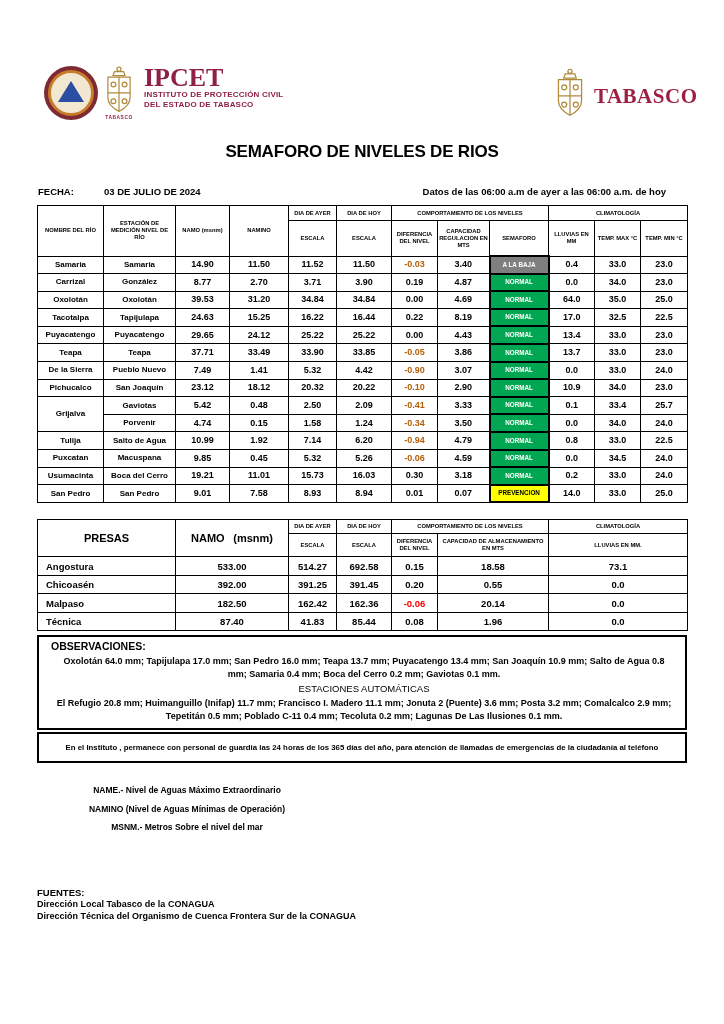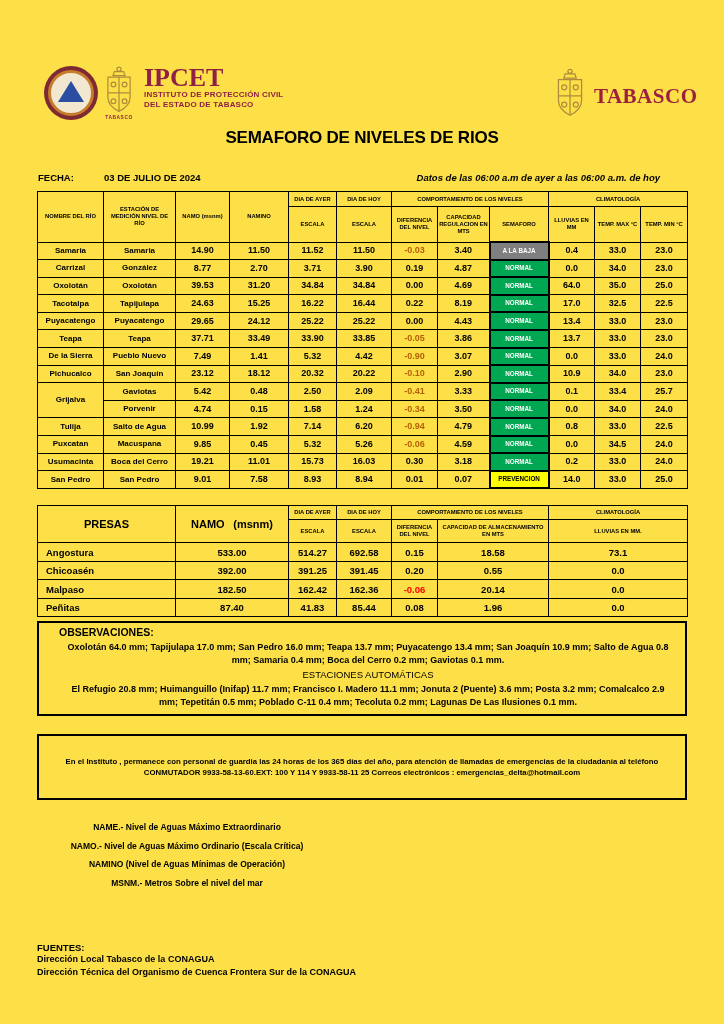--- a/index.html
+++ b/index.html
@@ -1,38 +1,38 @@
 <!DOCTYPE html>
 <html><head>
 <meta charset="utf-8">
 <style>
   html,body{margin:0;padding:0;background:#e8e8e8;}
-  .page{width:724px;height:1024px;background:#fde047;margin:0 auto;position:relative;
+  .page{width:724px;height:1024px;background:#ffffff;margin:0 auto;position:relative;
         font-family:"Liberation Sans",sans-serif;color:#000;overflow:hidden;}
   
   .top{position:relative;height:128px;}
   .seal{position:absolute;left:44px;top:66px;width:54px;height:54px;border-radius:50%;
         background:#7E2A33;display:flex;align-items:center;justify-content:center;}
   .seal-inner{width:40px;height:40px;border-radius:50%;background:#F2E7D0;border:3px solid #C77C2B;
         display:flex;align-items:center;justify-content:center;}
   .seal-tri{width:0;height:0;border-left:13px solid transparent;border-right:13px solid transparent;
         border-bottom:21px solid #2B4EA2;margin-top:-3px;}
   .crest{position:absolute;text-align:center;color:#8E2144;}
   .crest-left{left:100px;top:66px;width:38px;}
   .crest-right{left:549px;top:68px;width:42px;}
   .crest .lbl{font-size:4.8px;font-weight:bold;letter-spacing:.6px;margin-top:-1px;}
   .org{position:absolute;left:144px;top:66px;color:#8E2144;}
   .org .acr{font-family:"Liberation Serif",serif;font-weight:bold;font-size:26px;line-height:24px;}
   .org .ln{font-size:8px;font-weight:bold;letter-spacing:.2px;line-height:10px;}
   .tab-word{position:absolute;left:594px;top:84px;color:#9C1F3F;font-family:"Liberation Serif",serif;
         font-weight:bold;font-size:21px;letter-spacing:.5px;}
-  .doc-title{text-align:center;font-size:17px;font-weight:bold;letter-spacing:-.2px;margin-top:0;}
+  .doc-title{text-align:center;font-size:17px;font-weight:bold;letter-spacing:-.2px;margin-top:14px;}
   .fecha-row{display:flex;align-items:baseline;margin:24px 38px 8px 38px;font-size:9.5px;font-weight:bold;}
   .fecha-row .flabel{width:66px;}
-  .fecha-row .note{margin-left:auto;margin-right:26px;font-style:italic;}
+  .fecha-row .note{margin-left:auto;margin-right:20px;}
   
   .content{margin:0 37px;width:650px;}
   .tbl{border-collapse:collapse;table-layout:fixed;width:650px;}
   .tbl th,.tbl td{border:1.6px solid #000;text-align:center;vertical-align:middle;padding:0 1px;overflow:hidden;}
   .tbl th{font-size:5.8px;font-weight:bold;line-height:1.2;}
   .rivers .h1 th{height:14px;}
   .rivers .h2 th{height:34px;}
   .rivers td{font-size:9px;font-weight:bold;height:15.6px;line-height:1;}
   .rivers td.name{font-size:8px;}
   td.sem{font-size:6.3px;font-weight:bold;border-width:2.3px;}
@@ -43,25 +43,25 @@
   .presas td.neg{color:#FF0000;}
   .presas{margin-top:16px;}
   .presas .h1 th{height:13px;}
   .presas .h2 th{height:22px;}
   .presas td{font-size:9.5px;font-weight:bold;height:17.5px;}
   .presas td.pname{text-align:left;padding-left:8px;}
   .presas th.big{font-size:11px;}
   .presas th.namo-h{font-size:11px;}
   .namo-h .wrap{display:flex;justify-content:space-between;padding:0 14px;}
   
-  .obs-box{border:2px solid #000;margin-top:4px;padding:3px 8px 5px 20px;}
+  .obs-box{border:2px solid #000;margin-top:4px;padding:3px 8px 5px 12px;}
   .obs-title{font-size:10.5px;font-weight:bold;text-align:left;}
   .obs-p{font-size:9px;font-weight:bold;text-align:center;line-height:13px;margin:3px 4px 0 4px;}
   .obs-sub{font-size:9.5px;font-weight:normal;text-align:center;margin-top:2px;}
-  .inst-box{border:2.5px solid #000;margin-top:18px;padding:20px 6px;}
+  .inst-box{border:2.5px solid #000;margin-top:2px;padding:8px 6px;}
   .inst-line{font-size:7.8px;font-weight:bold;text-align:center;line-height:11px;}
   
   .terminos{margin:18px 0 0 0;width:300px;text-align:center;}
   .term-h{font-size:9px;font-weight:bold;margin-bottom:6px;}
   .term-item{font-size:8.5px;font-weight:bold;line-height:18.5px;}
   .fuentes{margin-top:50px;}
   .fuentes .fh{font-size:9.5px;font-weight:bold;}
   .fuentes .fl{font-size:9px;font-weight:bold;line-height:12.5px;}
   svg{display:block;}
 </style>
@@ -416,46 +416,44 @@
           <tr>
             <td class="pname">Malpaso</td>
             <td class="num">182.50</td>
             <td class="num">162.42</td>
             <td class="num">162.36</td>
             <td class="num neg">-0.06</td>
             <td class="num">20.14</td>
             <td class="num">0.0</td>
           </tr>
           <tr>
-            <td class="pname">Peñitas</td>
+            <td class="pname">Técnica</td>
             <td class="num">87.40</td>
             <td class="num">41.83</td>
             <td class="num">85.44</td>
             <td class="num">0.08</td>
             <td class="num">1.96</td>
             <td class="num">0.0</td>
           </tr>
         </tbody>
     </table>
 
     <div class="obs-box">
       <div class="obs-title">OBSERVACIONES:</div>
       <div class="obs-p">Oxolotán 64.0 mm; Tapijulapa 17.0 mm; San Pedro 16.0 mm; Teapa 13.7 mm; Puyacatengo 13.4 mm; San Joaquín 10.9 mm; Salto de Agua 0.8 mm; Samaria 0.4 mm; Boca del Cerro 0.2 mm; Gaviotas 0.1 mm.</div>
       <div class="obs-sub">ESTACIONES AUTOMÁTICAS</div>
       <div class="obs-p">El Refugio 20.8 mm; Huimanguillo (Inifap) 11.7 mm; Francisco I. Madero 11.1 mm; Jonuta 2 (Puente)  3.6 mm; Posta 3.2 mm; Comalcalco 2.9 mm; Tepetitán 0.5 mm; Poblado C-11 0.4 mm; Tecoluta 0.2 mm; Lagunas De Las Ilusiones 0.1 mm.</div>
     </div>
 
     <div class="inst-box">
       <div class="inst-line">En el Instituto , permanece con personal de guardia las 24 horas de los 365 días del año, para atención de llamadas de emergencias de la ciudadanía al teléfono</div>
-      <div class="inst-line">CONMUTADOR  9933-58-13-60.EXT: 100 Y 114  Y 9933-58-11 25   Correos electrónicos : emergencias_delta@hotmail.com</div>
     </div>
 
     <div class="terminos">
       <div class="term-item">NAME.-  Nivel de Aguas Máximo Extraordinario</div>
-      <div class="term-item">NAMO.-  Nivel de Aguas Máximo Ordinario (Escala Crítica)</div>
       <div class="term-item">NAMINO (Nivel de Aguas Mínimas de Operación)</div>
       <div class="term-item">MSNM.-  Metros Sobre el nivel del mar</div>
     </div>
 
     <div class="fuentes">
       <div class="fh">FUENTES:</div>
       <div class="fl">Dirección Local Tabasco de la CONAGUA</div>
       <div class="fl">Dirección Técnica del Organismo de Cuenca Frontera Sur de la CONAGUA</div>
     </div>
 

